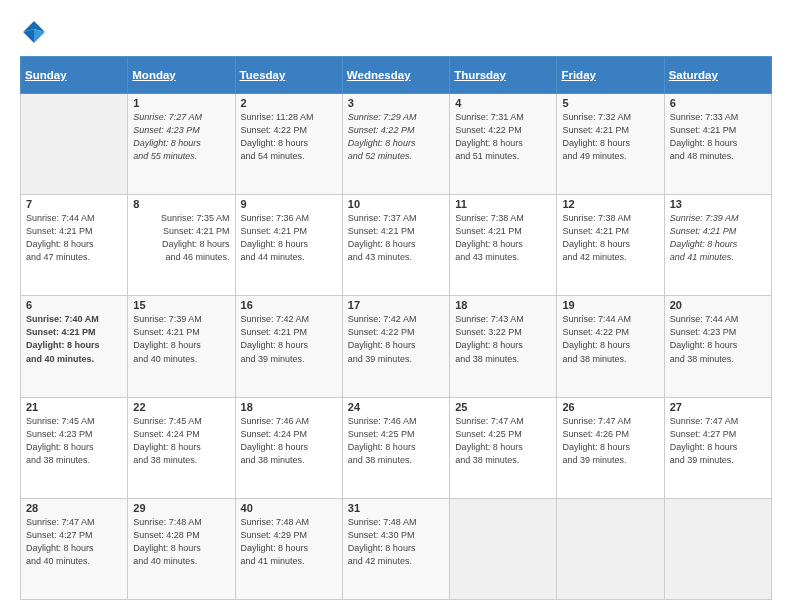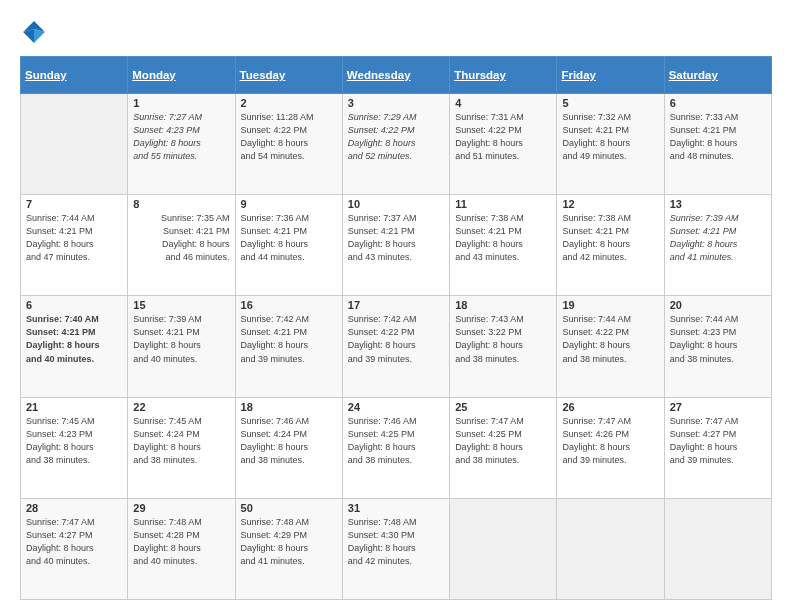--- a/index.html
+++ b/index.html
@@ -341,21 +341,21 @@
 and 40 minutes.</div>
           </td>
           <td>
             <span class="day-number">29</span>
             <div class="day-info" style="white-space: pre-line;">Sunrise: 7:48 AM
 Sunset: 4:28 PM
 Daylight: 8 hours
 and 40 minutes.</div>
           </td>
           <td>
-            <span class="day-number">50</span>
+            <span class="day-number">40</span>
             <div class="day-info" style="white-space: pre-line;">Sunrise: 7:48 AM
 Sunset: 4:29 PM
 Daylight: 8 hours
 and 41 minutes.</div>
           </td>
           <td>
             <span class="day-number">31</span>
             <div class="day-info" style="white-space: pre-line;">Sunrise: 7:48 AM
 Sunset: 4:30 PM
 Daylight: 8 hours

